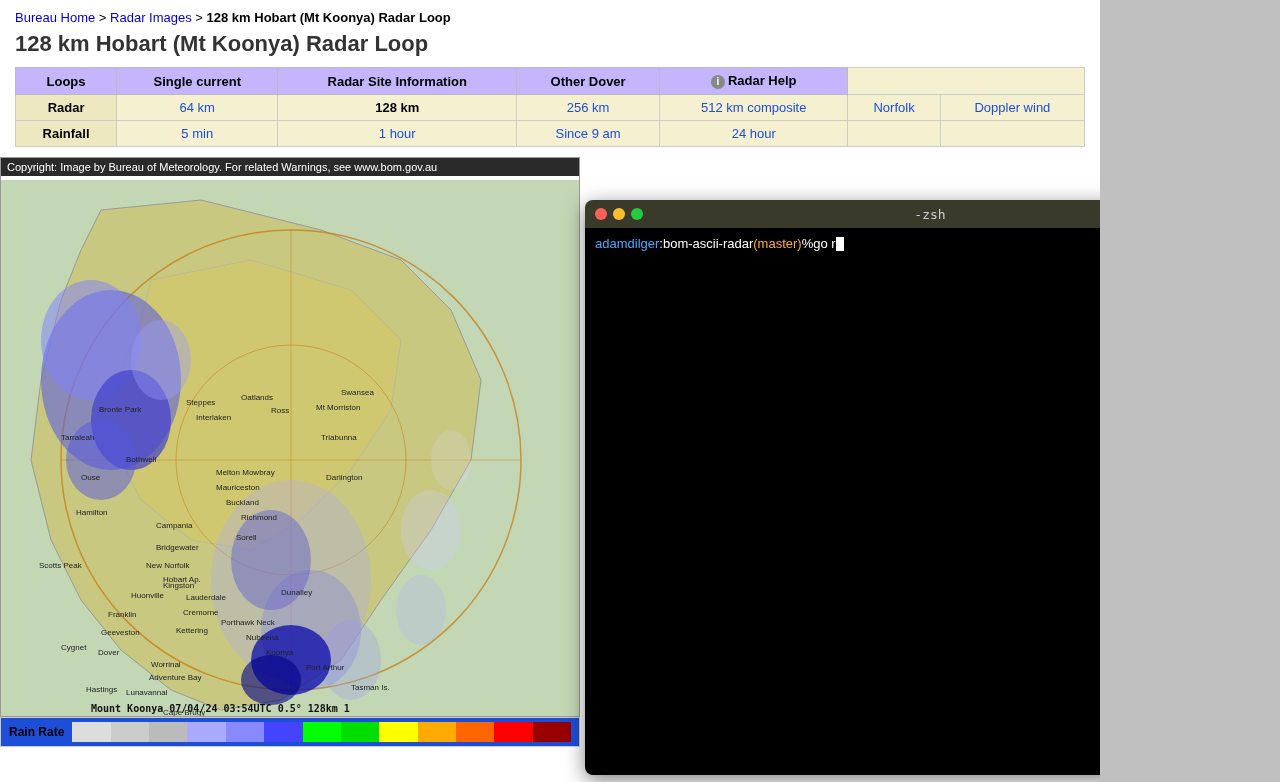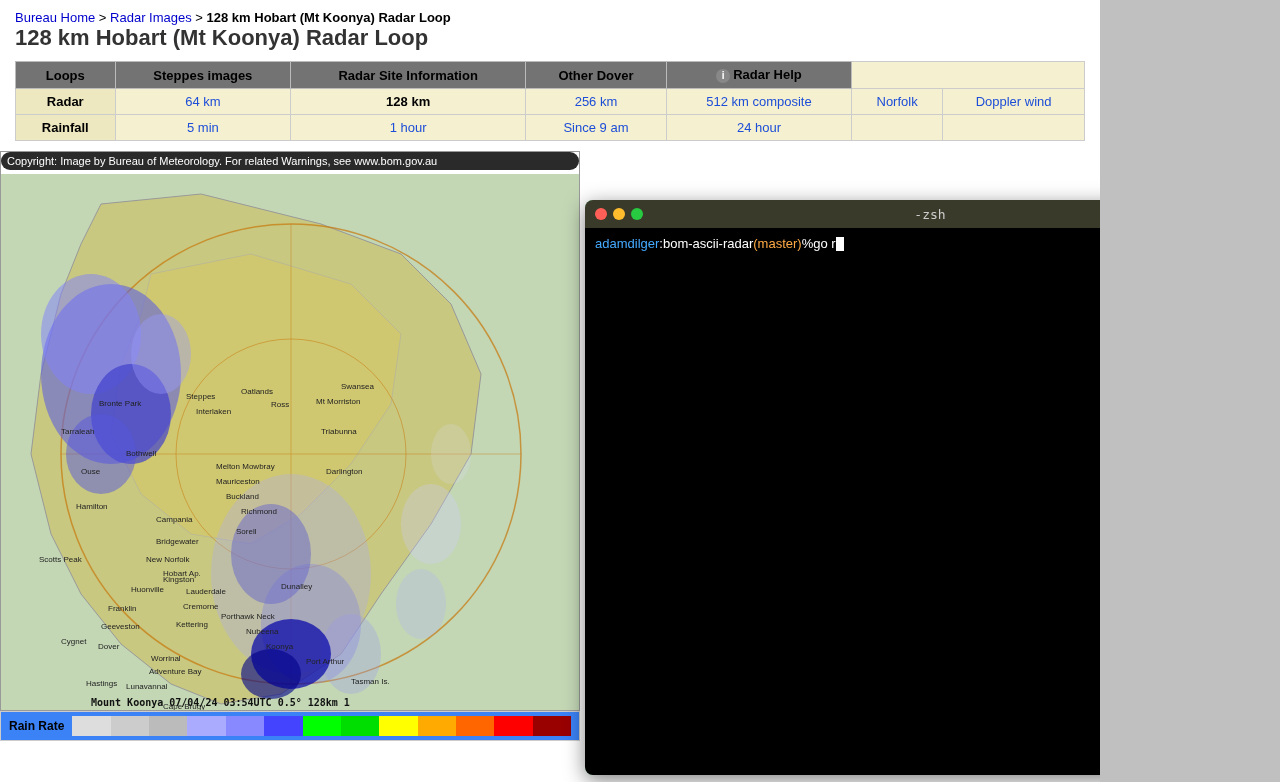--- a/index.html
+++ b/index.html
@@ -31,20 +31,21 @@
     }
 
     
     #page-content {
       padding: 10px 15px;
       background: #fff;
     }
 
     #breadcrumb {
       font-size: 13px;
+      margin-bottom: 6px;
     }
 
     #breadcrumb a {
       color: #00c;
       text-decoration: none;
     }
 
     #page-title {
       font-size: 22px;
       font-weight: bold;
@@ -60,21 +61,21 @@
     
     #nav-table {
       width: 100%;
       border-collapse: collapse;
       margin-top: 10px;
       background: #f5f0d0;
       border: 1px solid #ccc;
     }
 
     #nav-table th {
-      background: #737373;
+      background: #c4b5fd;
       padding: 5px 10px;
       text-align: center;
       font-weight: bold;
       font-size: 13px;
       border: 1px solid #bbb;
     }
 
     #nav-table td {
       padding: 5px 10px;
       text-align: center;
@@ -123,28 +124,27 @@
       position: absolute;
       top: 0;
       left: 0;
       right: 0;
       background: #2a2a2a;
       color: #fff;
       font-size: 11px;
       padding: 3px 6px;
       z-index: 10;
       text-align: left;
-      border-radius: 9px;
     }
 
     
     #rain-rate-bar {
       display: flex;
       align-items: center;
-      background: #3b82f6;
+      background: #1d4ed8;
       border: 1px solid #ccc;
       padding: 4px 8px;
       width: 580px;
     }
 
     #rain-rate-label {
       font-size: 12px;
       font-weight: bold;
       margin-right: 8px;
       white-space: nowrap;
@@ -272,21 +272,21 @@
       <strong>128 km Hobart (Mt Koonya) Radar Loop</strong>
     </div>
 
     <div id="page-title">128 km Hobart (Mt Koonya) Radar Loop</div>
 
 
     <table id="nav-table">
       <thead>
         <tr>
           <th>Loops</th>
-          <th>Steppes images</th>
+          <th>Single current</th>
           <th>Radar Site Information</th>
           <th>Other Dover</th>
           <th>
             <span class="info-icon">i</span>Radar Help
           </th>
         </tr>
       </thead>
       <tbody>
         <tr>
           <td class="row-label">Radar</td>

